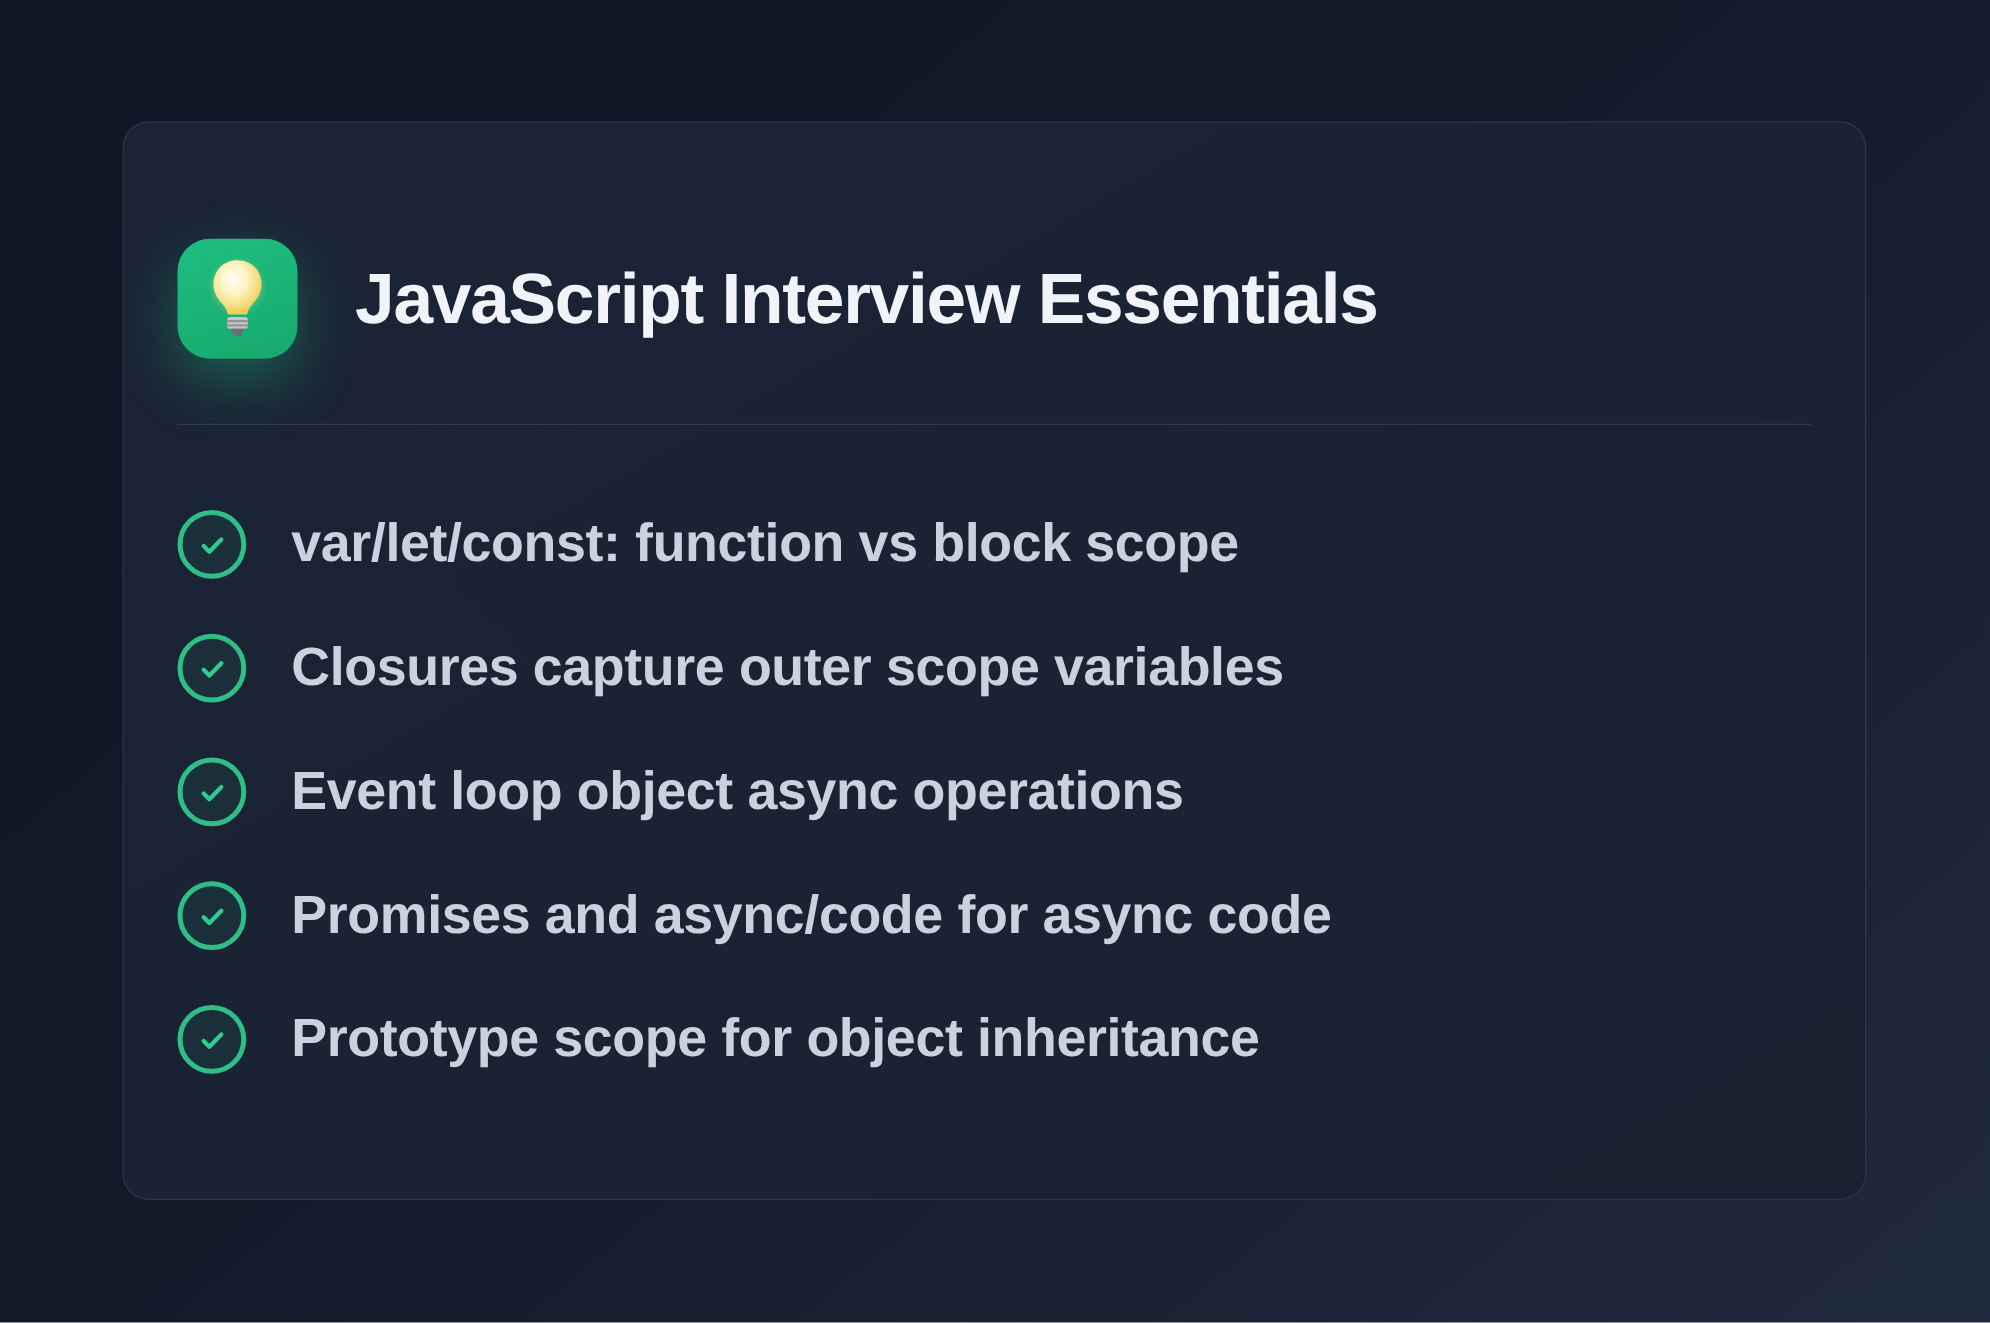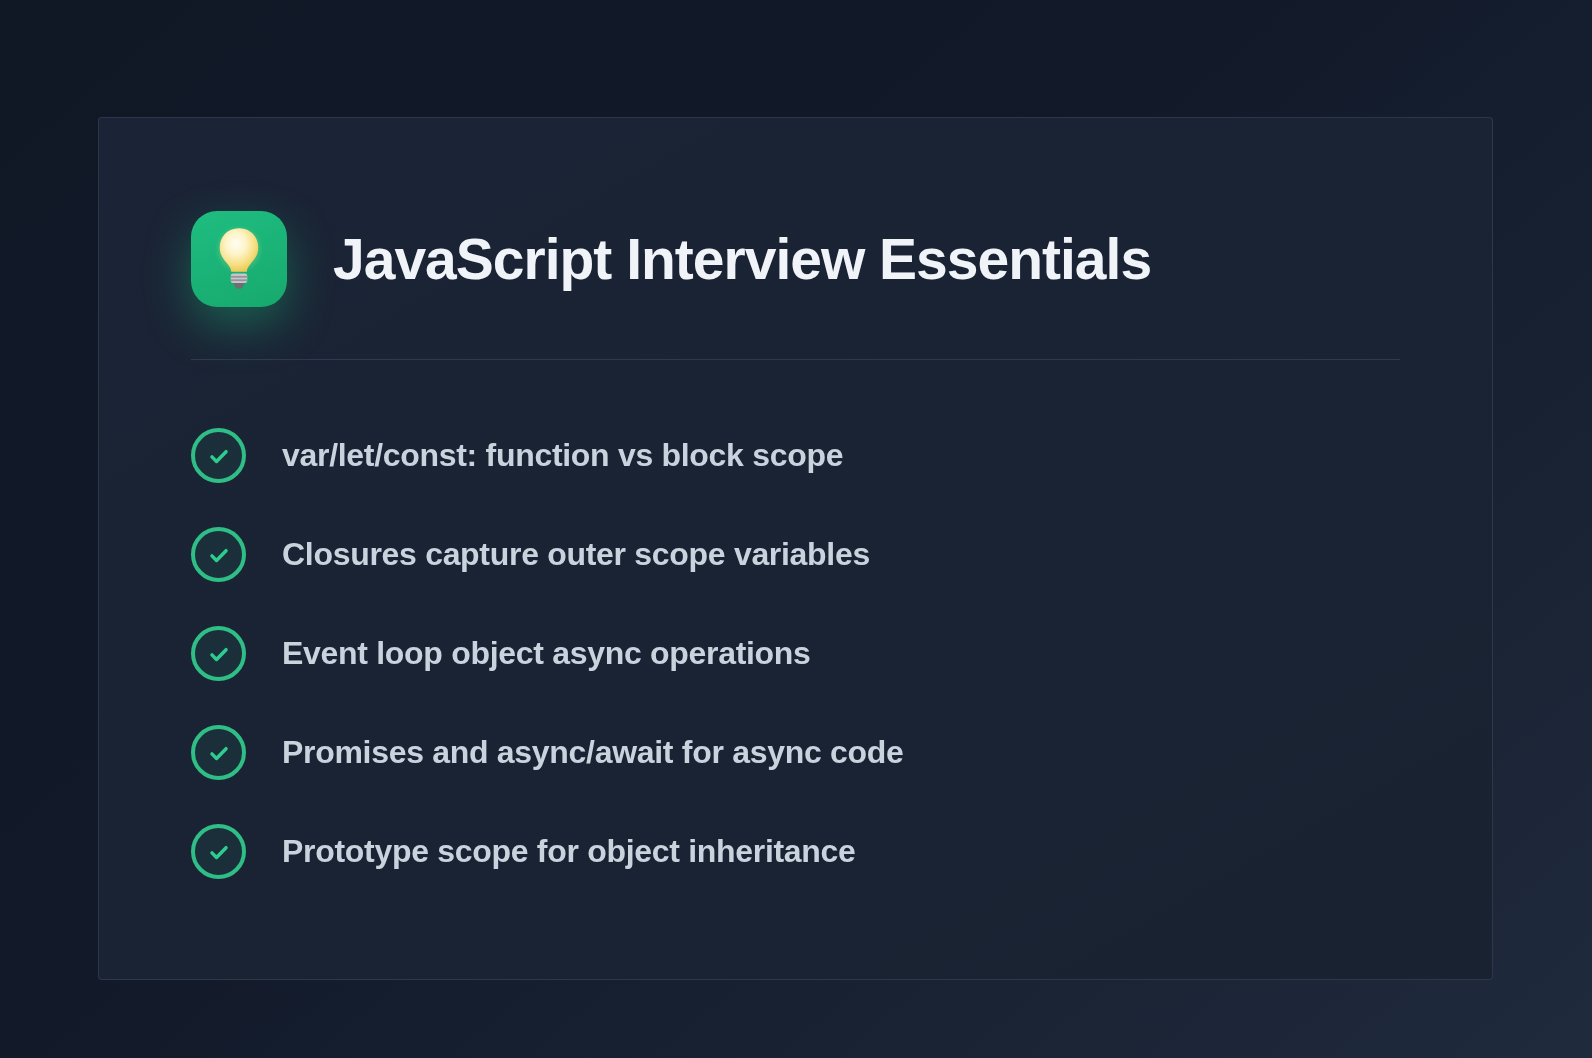--- a/index.html
+++ b/index.html
@@ -14,25 +14,24 @@
     background: linear-gradient(140deg, #101725 0%, #121a2a 45%, #1f2a3c 100%);
     position: relative;
   }
   .card {
     position: absolute;
     left: 98px;
     top: 97px;
     width: 1395px;
     height: 863px;
     box-sizing: border-box;
-    border-radius: 4px;
+    border-radius: 21px;
     background: linear-gradient(150deg, #1b2436 0%, #192231 100%);
     border: 1px solid rgba(148, 163, 184, 0.16);
-    padding: 0 92px;
-    margin-top: 20px;
+    padding: 0 43px;
   }
   .card-header {
     margin-top: 93px;
     display: flex;
     align-items: center;
     gap: 46px;
   }
   .app-icon {
     width: 96px;
     height: 96px;
@@ -76,21 +75,21 @@
     border: 4px solid #2ebe86;
     border-radius: 50%;
     background: rgba(46, 190, 134, 0.08);
     display: flex;
     align-items: center;
     justify-content: center;
     flex: 0 0 auto;
   }
   .check-circle svg { display: block; }
   .check-label {
-    font-size: 32px;
+    font-size: 43px;
     font-weight: 700;
     letter-spacing: -0.3px;
     color: #c9d3de;
     white-space: nowrap;
   }
 </style>
 </head>
 <body>
 
 <div class="card">
@@ -152,21 +151,21 @@
       </span>
       <span class="check-label">Event loop object async operations</span>
     </div>
 
     <div class="check-row">
       <span class="check-circle">
         <svg width="26" height="26" viewBox="0 0 24 24" fill="none" xmlns="http://www.w3.org/2000/svg">
           <path d="M5.5 12.8 L9.7 17 L18.5 8" stroke="#2ecc8f" stroke-width="3.2" stroke-linecap="round" stroke-linejoin="round"></path>
         </svg>
       </span>
-      <span class="check-label">Promises and async/await for async code</span>
+      <span class="check-label">Promises and async/code for async code</span>
     </div>
 
     <div class="check-row">
       <span class="check-circle">
         <svg width="26" height="26" viewBox="0 0 24 24" fill="none" xmlns="http://www.w3.org/2000/svg">
           <path d="M5.5 12.8 L9.7 17 L18.5 8" stroke="#2ecc8f" stroke-width="3.2" stroke-linecap="round" stroke-linejoin="round"></path>
         </svg>
       </span>
       <span class="check-label">Prototype scope for object inheritance</span>
     </div>

